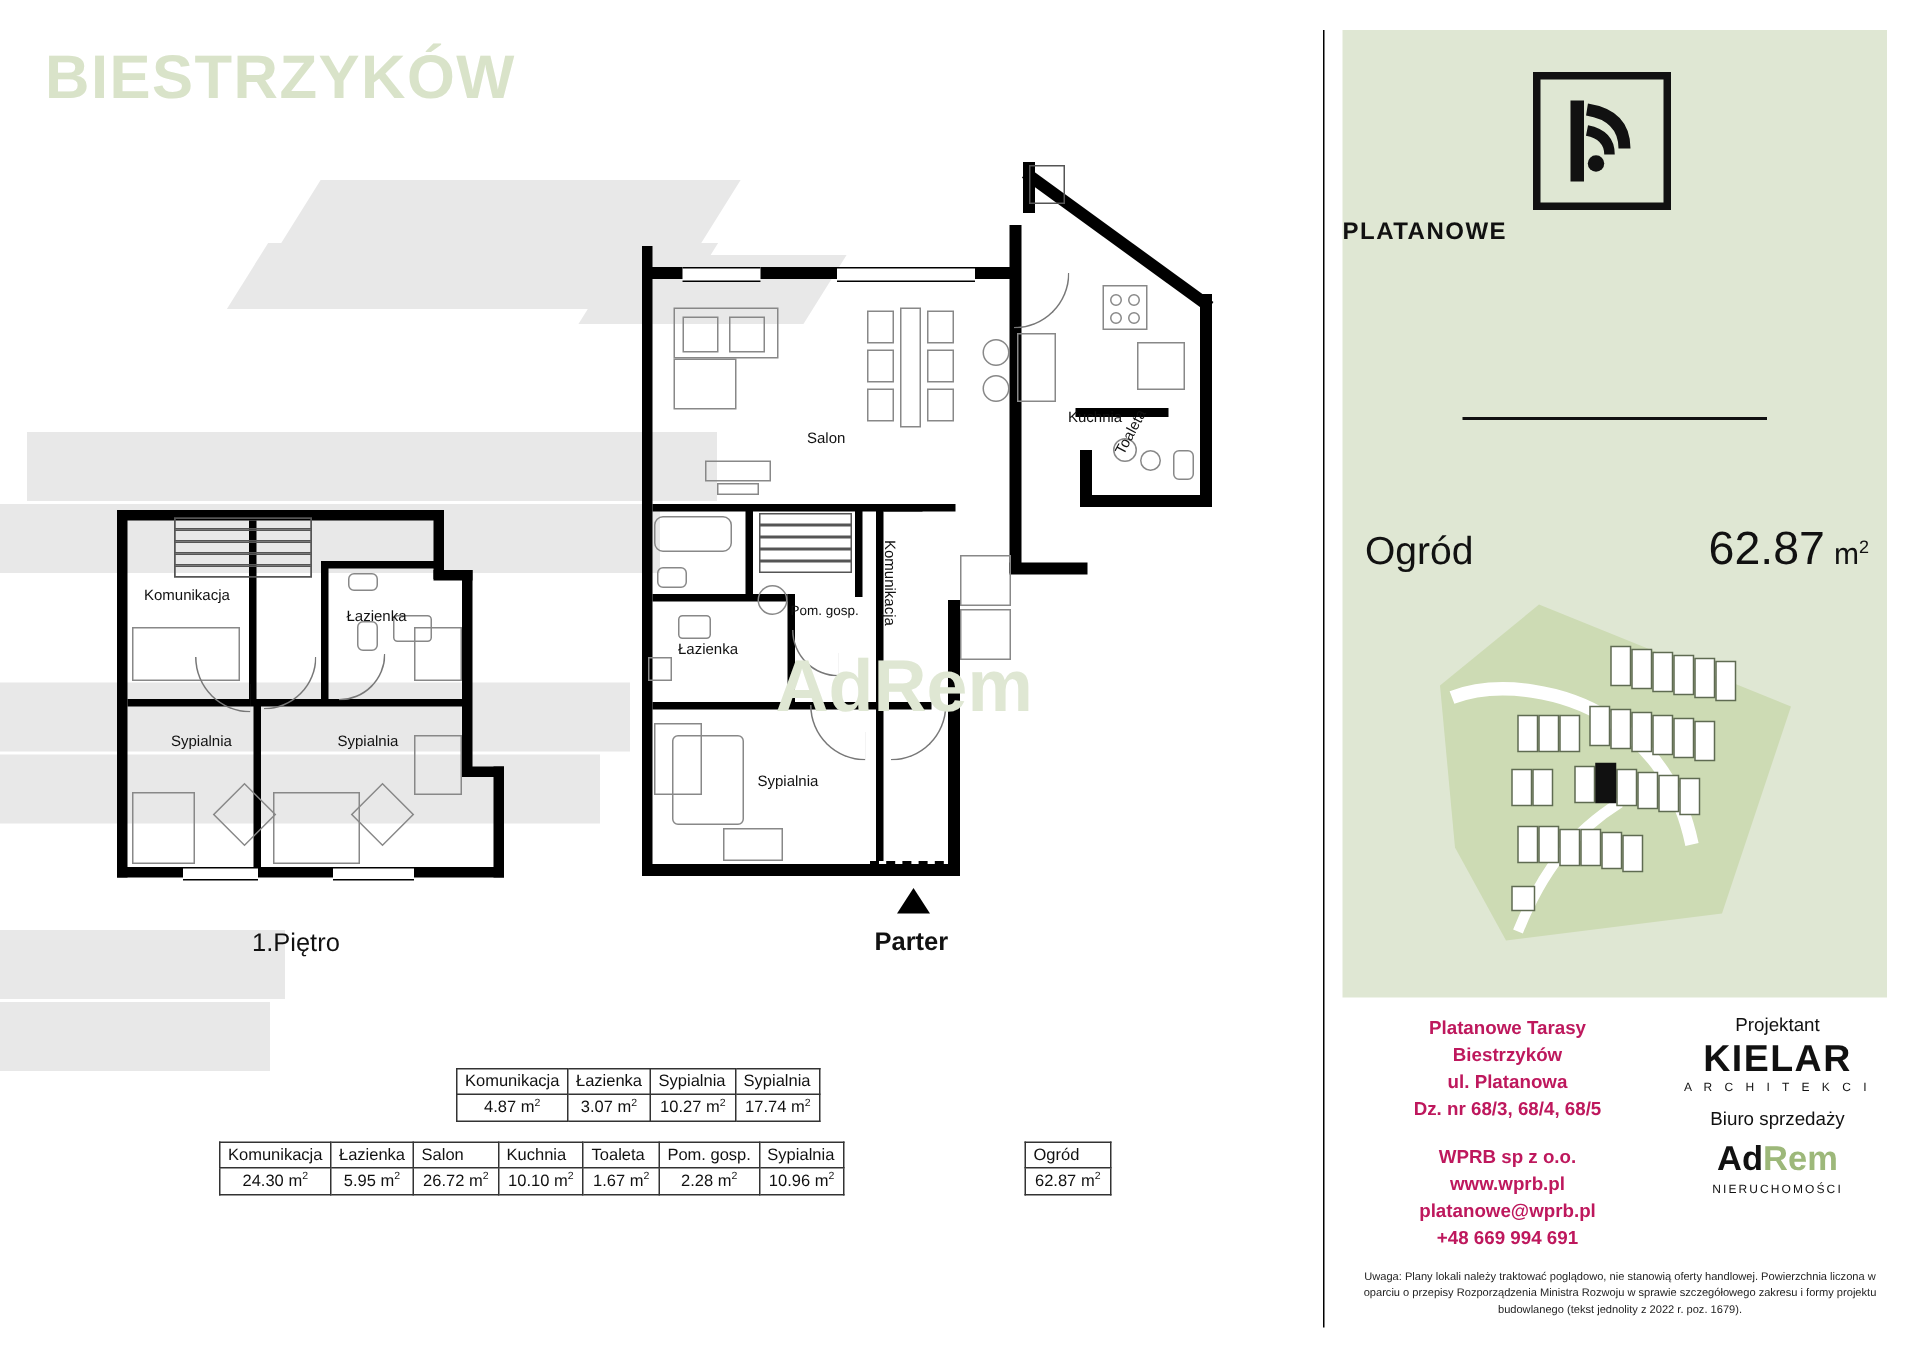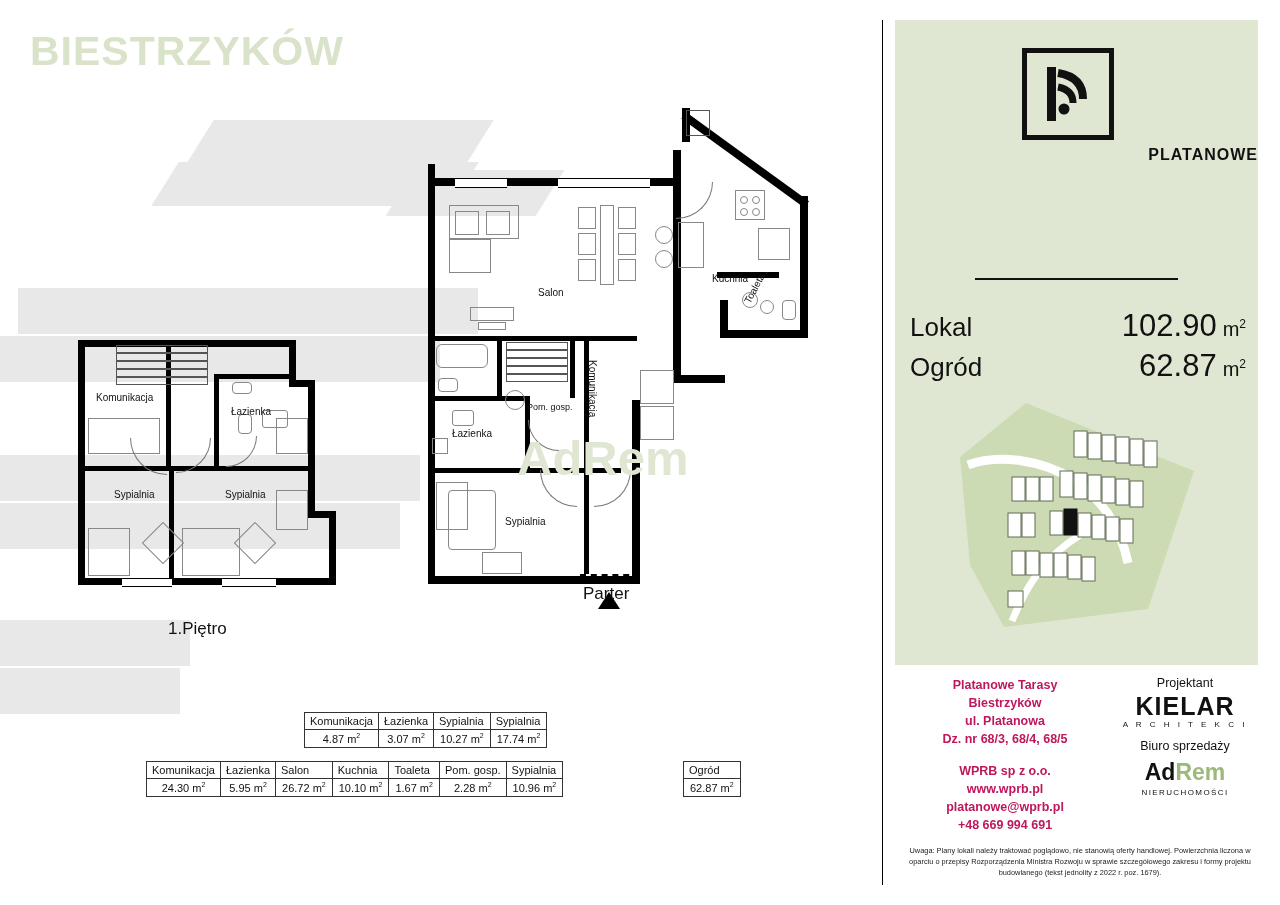--- a/index.html
+++ b/index.html
@@ -53,21 +53,21 @@
   
   .tbl{position:absolute;border-collapse:collapse;font-size:11px;}
   .tbl td{border:1px solid #333;padding:2px 6px;text-align:center;white-space:nowrap;}
   .tbl td.hd{font-size:11px;text-align:left;padding:2px 5px;}
   .sup{font-size:7px;vertical-align:super;}
 
   
   .divider{position:absolute;left:882px;top:20px;width:1px;height:865px;background:#000;}
   .panel{position:absolute;left:895px;top:20px;width:363px;height:645px;background:#dfe7d3;}
   .logo-box{position:absolute;left:1022px;top:48px;width:92px;height:92px;border:5px solid #111;box-sizing:border-box;}
-  .logo-title{position:absolute;left:895px;top:146px;width:363px;text-align:right;font-size:16px;font-weight:bold;letter-spacing:1px;line-height:1.15;}
+  .logo-title{position:absolute;left:895px;top:146px;width:363px;text-align:left;font-size:16px;font-weight:bold;letter-spacing:1px;line-height:1.15;}
   .unit-no{position:absolute;left:895px;top:228px;width:363px;text-align:center;font-size:36px;font-weight:bold;}
   .unit-rule{position:absolute;left:975px;top:278px;width:203px;height:2px;background:#111;}
   .row-area{position:absolute;left:910px;width:336px;font-size:26px;display:flex;justify-content:space-between;align-items:baseline;}
   .row-area .lab{font-size:26px;}
   .row-area .val{font-size:31px;}
   .row-area .u{font-size:20px;margin-left:6px;}
   .u sup{font-size:12px;}
 
   
   .sitemap{position:absolute;left:952px;top:395px;width:250px;height:240px;}
@@ -242,21 +242,21 @@
       <div class="rlabel" style="left:538px;top:287px;">Salon</div>
       <div class="rlabel" style="left:712px;top:273px;">Kuchnia</div>
       <div class="rlabel" style="left:742px;top:300px;transform:rotate(-62deg);transform-origin:left top;">Toaleta</div>
       <div class="rlabel" style="left:598px;top:360px;transform:rotate(90deg);transform-origin:left top;">Komunikacja</div>
       <div class="rlabel" style="left:452px;top:428px;">Łazienka</div>
       <div class="rlabel sm" style="left:527px;top:402px;width:34px;line-height:1.15;">Pom. gosp.</div>
       <div class="rlabel" style="left:505px;top:516px;">Sypialnia</div>
     </div>
 
     <div class="parter-arrow"></div>
-    <div class="floorname" style="left:583px;top:584px;">Parter</div>
+    <div class="floorname" style="left:583px;top:618px;font-weight:bold;">Parter</div>
 
     <div class="watermark">AdRem</div>
 
     <table class="tbl" style="left:304px;top:712px;">
       <tbody>
           <tr>
         <td class="hd">Komunikacja</td>
         <td class="hd">Łazienka</td>
         <td class="hd">Sypialnia</td>
         <td class="hd">Sypialnia</td>
@@ -317,24 +317,20 @@
       <circle cx="37" cy="56" r="5.5" fill="#111"></circle>
     </svg>
   </div>
 
   <div class="logo-title">
     <div>PLATANOWE</div>
   </div>
 
   <div class="unit-rule"></div>
 
-  <div class="row-area" style="top:308px;">
-    <span class="lab">Lokal</span>
-    <span><span class="val">102.90</span><span class="u"><span>m</span><sup>2</sup></span></span>
-  </div>
   <div class="row-area" style="top:348px;">
     <span class="lab">Ogród</span>
     <span><span class="val">62.87</span><span class="u"><span>m</span><sup>2</sup></span></span>
   </div>
 
   <div class="sitemap">
     <svg width="250" height="240" viewBox="0 0 250 240" aria-hidden="true">
       <polygon points="8,62 74,8 242,76 196,214 52,232 18,170" fill="#cddbb4" stroke="none"></polygon>
       <path d="M16,70 C48,58 92,66 120,84 C150,104 168,130 176,168" stroke="#ffffff" stroke-width="9" fill="none"></path>
       <path d="M60,226 C76,186 96,160 128,140" stroke="#ffffff" stroke-width="7" fill="none"></path>

